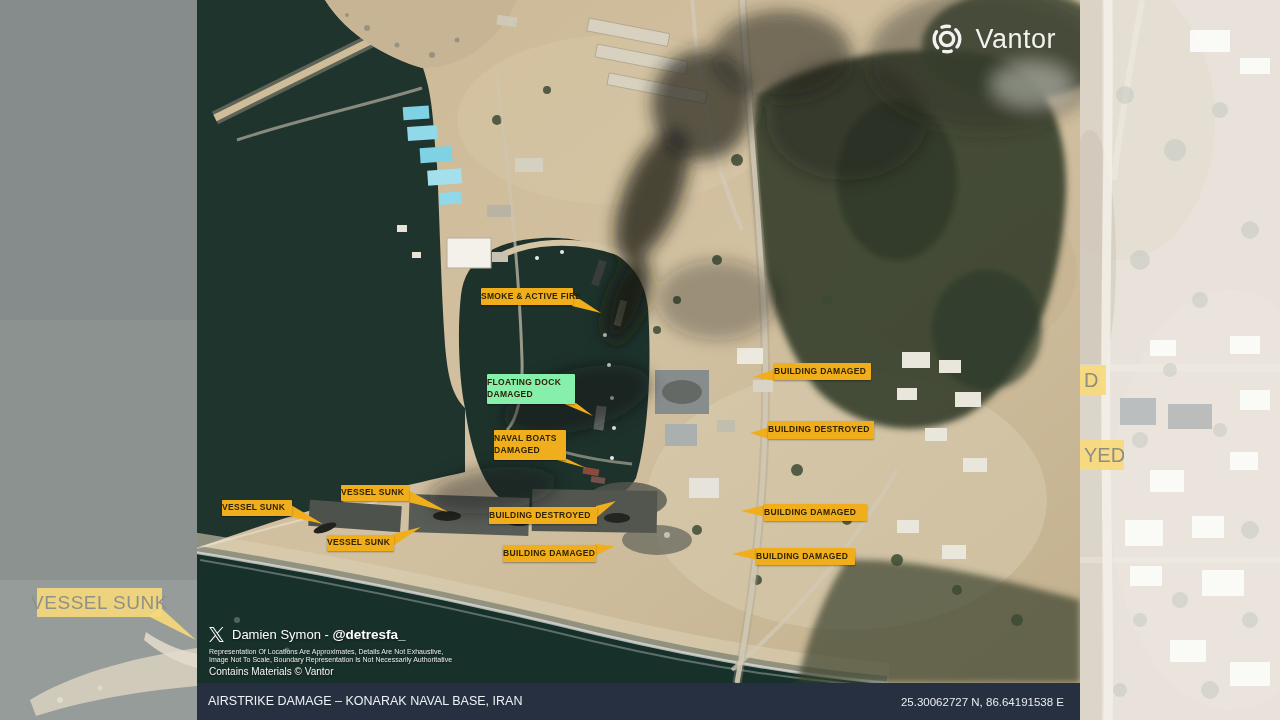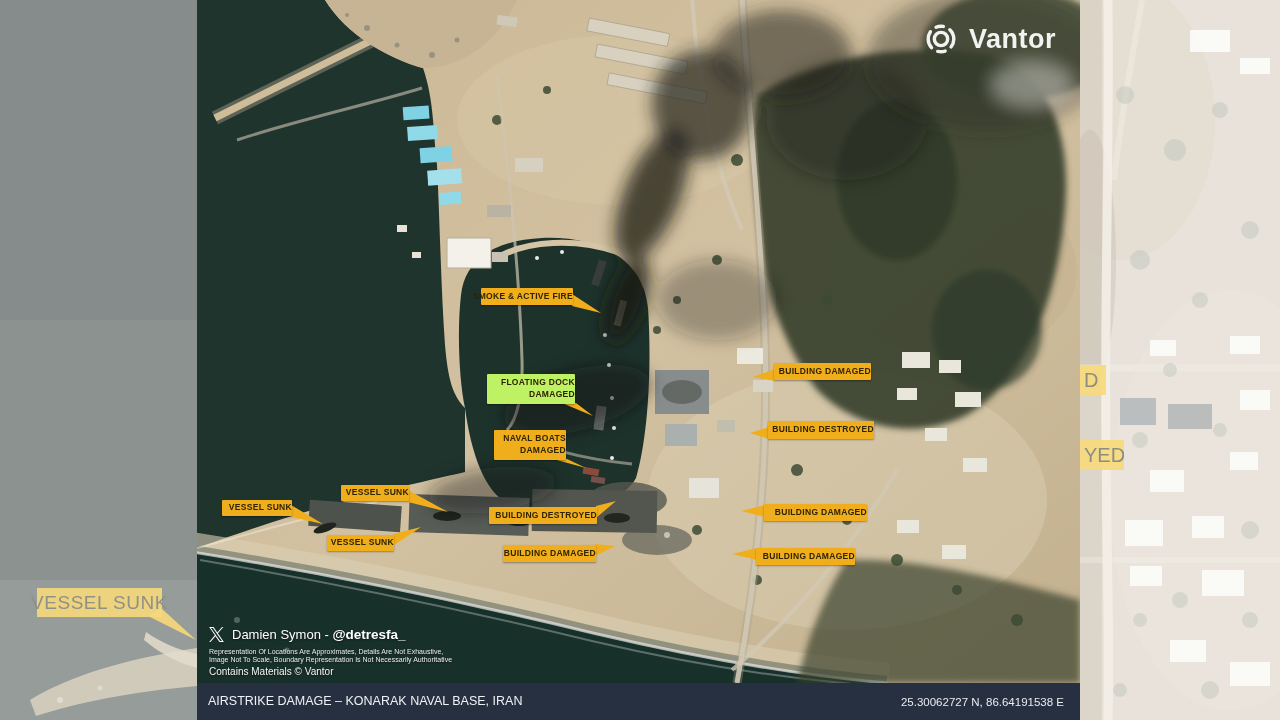--- a/index.html
+++ b/index.html
@@ -19,31 +19,31 @@
   .partial-label{position:absolute;left:0;display:flex;align-items:center;
                background:rgba(247,218,126,0.95);color:#8d8d82;font-size:20px;
                padding-left:4px;overflow:hidden;}
 
   
   .main-panel{position:absolute;left:197px;top:0;width:883px;height:720px;overflow:hidden;}
   .scene{position:absolute;left:0;top:0;}
 
   
   .label-layer{position:absolute;left:0;top:0;width:883px;height:683px;}
-  .map-label{position:absolute;display:flex;flex-direction:column;align-items:flex-end;
+  .map-label{position:absolute;display:flex;flex-direction:column;align-items:flex-start;
              justify-content:center;background:#F1AE1C;color:#2F2400;
              font-size:8.5px;font-weight:bold;letter-spacing:0.3px;line-height:1.4;
              text-align:center;white-space:nowrap;box-shadow:0 1px 2px rgba(0,0,0,0.35);
              border-radius:1px;}
   .pointer-layer{position:absolute;left:0;top:0;pointer-events:none;}
 
   
   .vantor-logo{position:absolute;top:20px;right:24px;display:flex;align-items:center;
                gap:9px;opacity:0.93;}
-  .vantor-logo .word{color:#ffffff;font-size:27px;font-weight:bold;letter-spacing:0.5px;}
+  .vantor-logo .word{color:#ffffff;font-size:27px;font-weight:normal;letter-spacing:0.5px;}
 
   
   .attribution{position:absolute;left:12px;top:624px;color:#fff;
                text-shadow:0 1px 2px rgba(0,0,0,0.55);}
   .attr-author{display:flex;align-items:flex-end;gap:8px;font-size:13px;height:18px;}
   .attr-author b{font-size:13.5px;}
   .attr-disclaimer{margin-top:6px;font-size:7px;line-height:1.18;color:#ecece8;}
   .attr-materials{margin-top:1px;font-size:10px;color:#f4f4f0;}
 
   
@@ -327,21 +327,21 @@
         <polygon points="399,506 399,518 419,501" fill="#F1AE1C"></polygon>
         <polygon points="398,544 398,556 418,546" fill="#F1AE1C"></polygon>
         <polygon points="568,505 568,517 544,511" fill="#F1AE1C"></polygon>
         <polygon points="560,548 560,560 535,554" fill="#F1AE1C"></polygon>
       </svg>
 
     <div class="label-layer" id="label-layer">
         <div class="map-label" style="left: 284px; top: 288px; width: 92px; height: 17px; background: rgb(241, 174, 28); color: rgb(47, 36, 0);">
           <div>SMOKE &amp; ACTIVE FIRE</div>
         </div>
-        <div class="map-label" style="left: 290px; top: 374px; width: 88px; height: 30px; background: #bef264; color: rgb(47, 36, 0);">
+        <div class="map-label" style="left: 290px; top: 374px; width: 88px; height: 30px; background: #86efac; color: rgb(47, 36, 0);">
           <div>FLOATING DOCK</div>
           <div>DAMAGED</div>
         </div>
         <div class="map-label" style="left: 297px; top: 430px; width: 72px; height: 30px; background: rgb(241, 174, 28); color: rgb(47, 36, 0);">
           <div>NAVAL BOATS</div>
           <div>DAMAGED</div>
         </div>
         <div class="map-label" style="left: 577px; top: 363px; width: 97px; height: 17px; background: rgb(241, 174, 28); color: rgb(47, 36, 0);">
           <div>BUILDING DAMAGED</div>
         </div>

